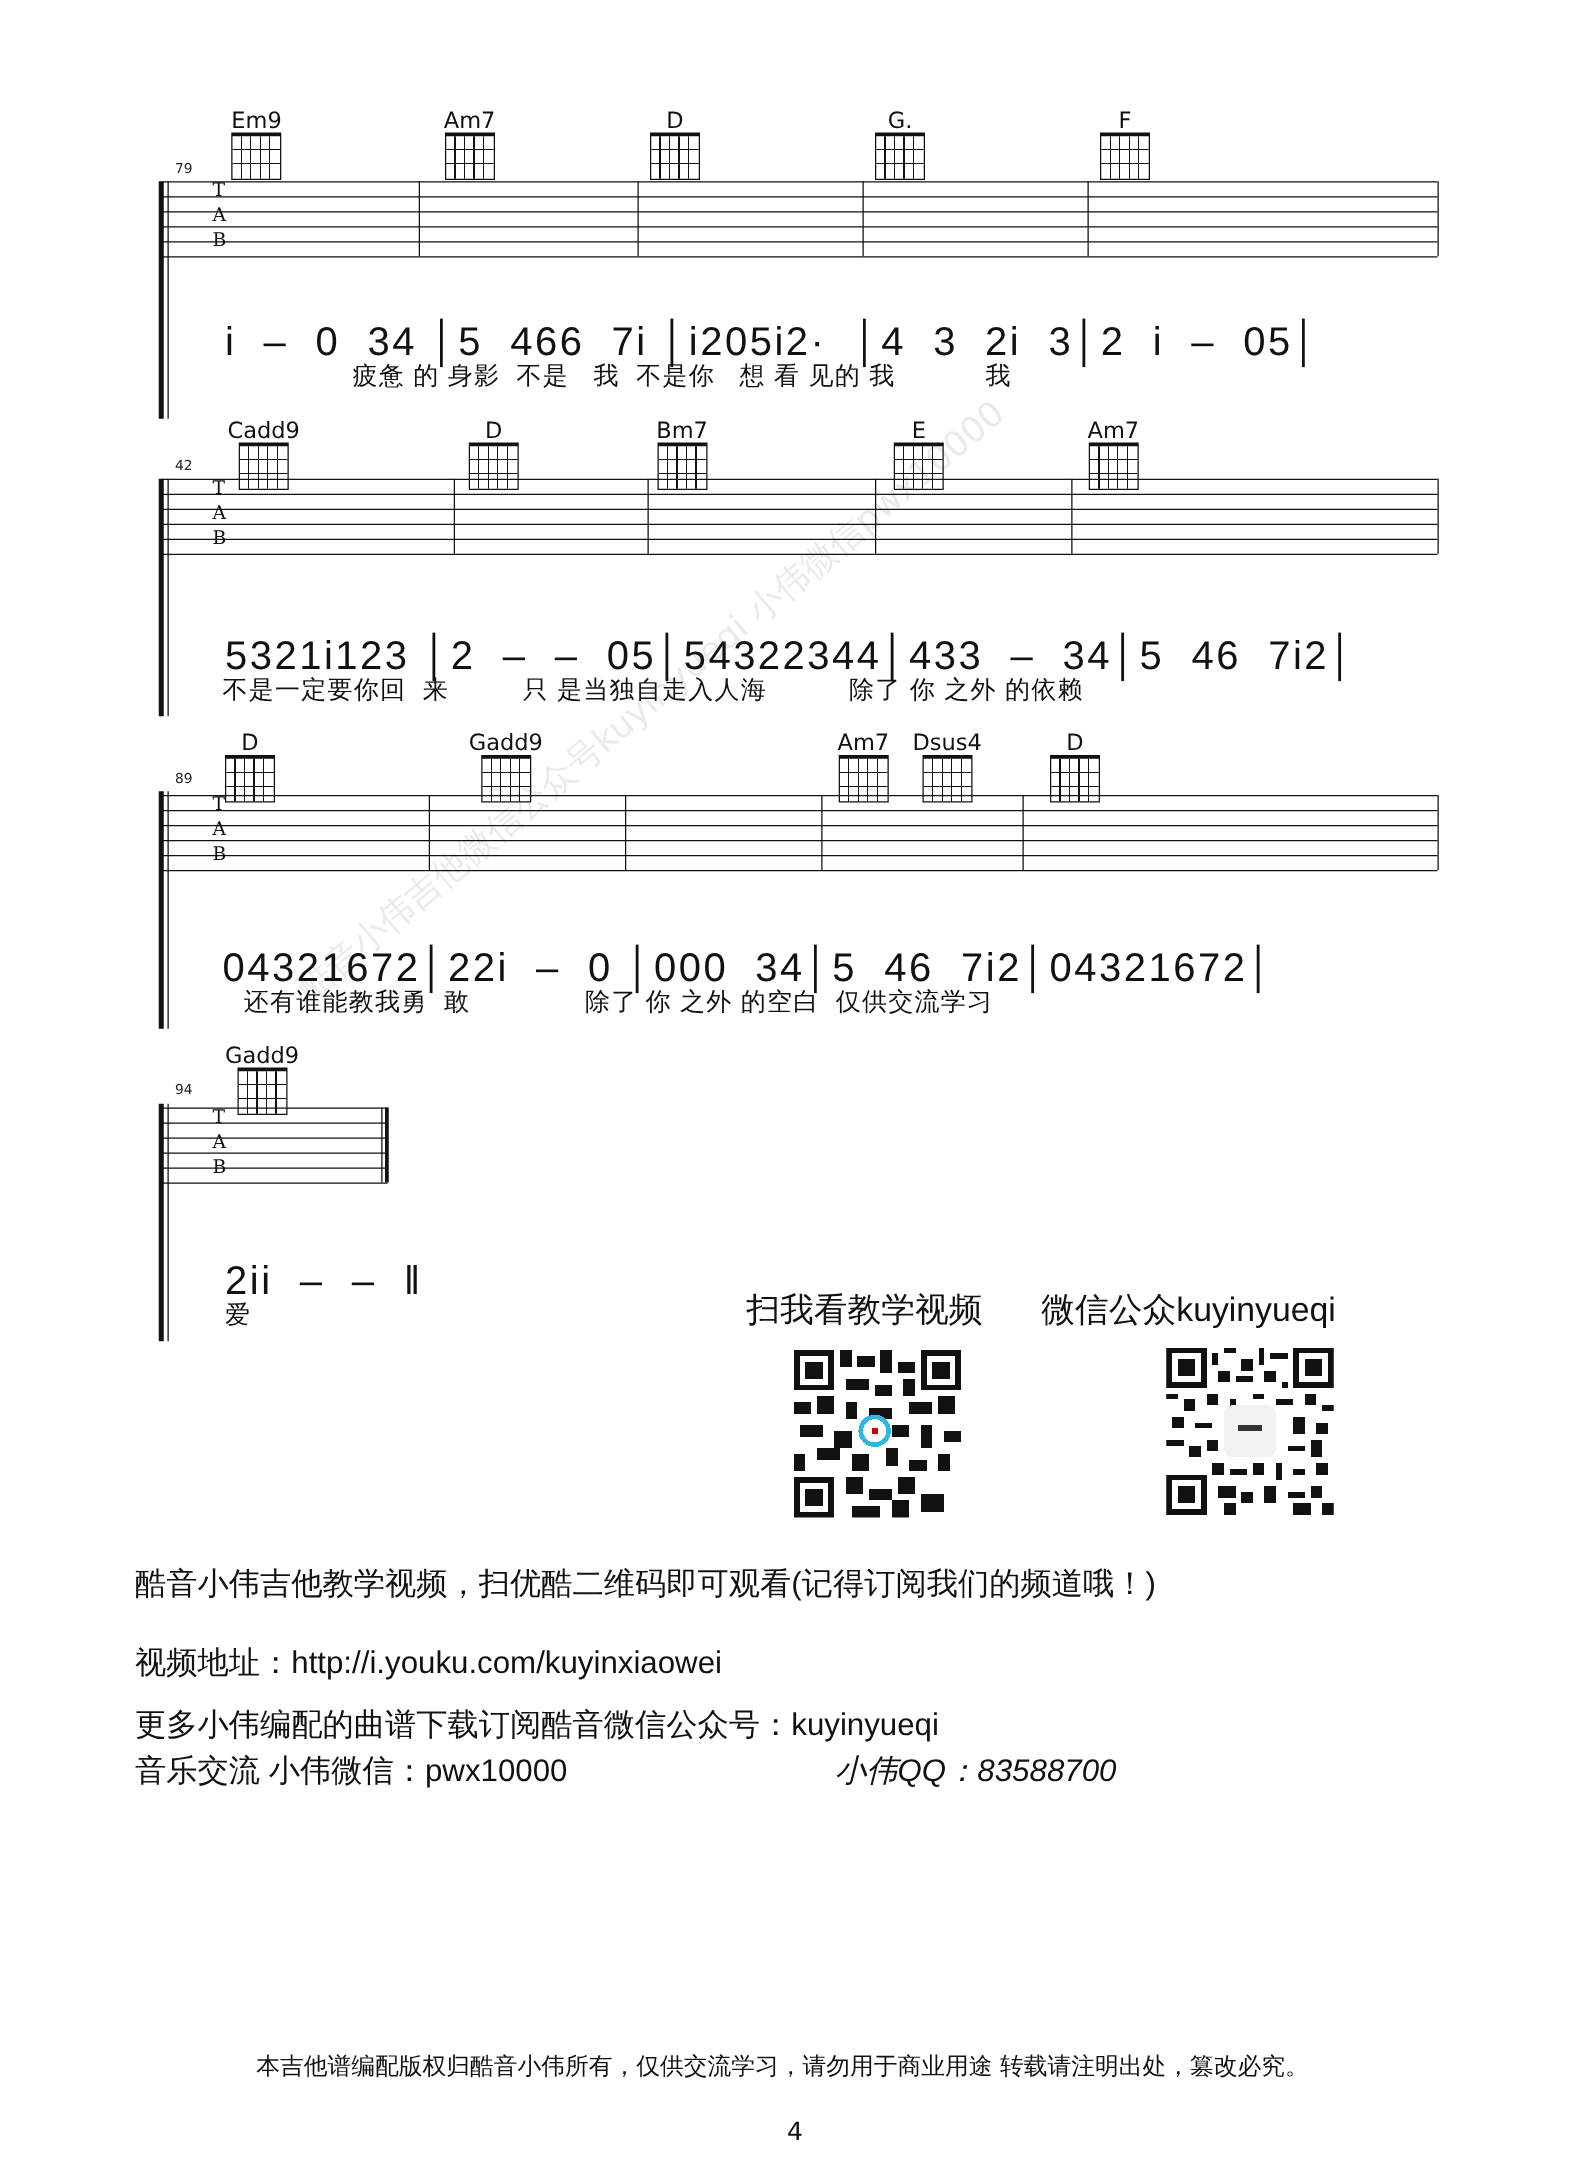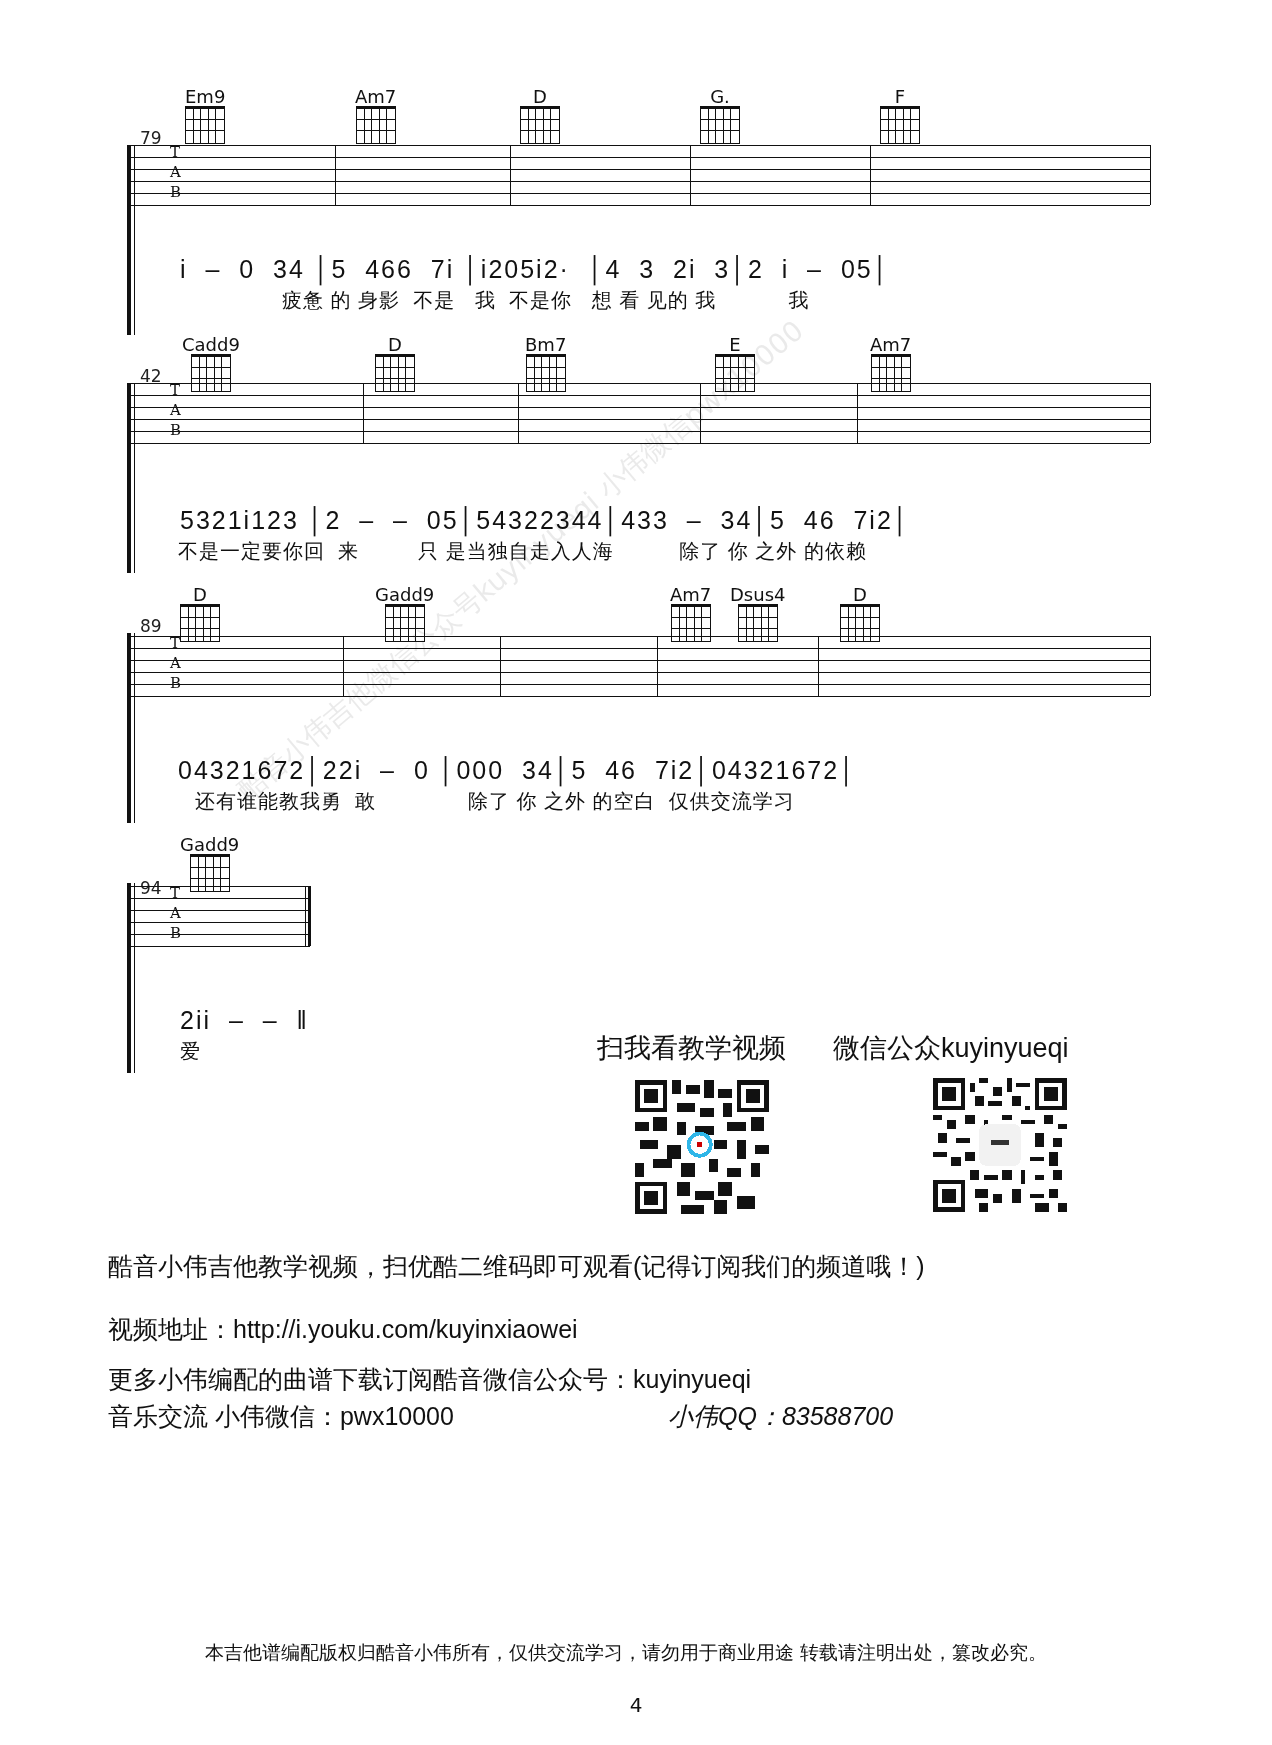--- a/index.html
+++ b/index.html
@@ -1,32 +1,32 @@
 <!DOCTYPE html>
 <html><head>
 <meta charset="utf-8">
 <style>
   html,body{margin:0;padding:0;background:#fff;}
   body{width:1272px;height:1745px;position:relative;overflow:hidden;font-family:"DejaVu Sans","Liberation Sans",sans-serif;color:#111;}
   .system{position:absolute;left:130px;width:1020px;}
   .bracket{position:absolute;left:-3px;width:4px;background:#111;}
   .bracket-thin{position:absolute;left:4px;width:1px;background:#111;}
-  .measure-num{position:absolute;left:10px;font-size:17px;color:#222;}
+  .measure-num{position:absolute;left:10px;font-size:11px;color:#222;}
   .staff{position:absolute;left:0;height:100px;}
   .staff .line{position:absolute;left:0;right:0;height:1px;background:#111;}
   .tab-letter{position:absolute;left:40px;font-family:"DejaVu Serif",serif;font-size:15px;line-height:15px;}
   .barline{position:absolute;width:1px;background:#111;}
   .chord{position:absolute;text-align:center;}
   .chord-name{font-size:18px;display:block;line-height:14px;}
   .grid{width:38px;height:34px;border:1px solid #111;border-top:3px solid #111;margin:2px auto 0;position:relative;
     background:
       linear-gradient(to right,transparent 0,transparent calc(20% - 1px),#111 calc(20% - 1px),#111 20%,transparent 20%,transparent calc(40% - 1px),#111 calc(40% - 1px),#111 40%,transparent 40%,transparent calc(60% - 1px),#111 calc(60% - 1px),#111 60%,transparent 60%,transparent calc(80% - 1px),#111 calc(80% - 1px),#111 80%,transparent 80%),
       linear-gradient(to bottom,transparent 0,transparent calc(33% - 1px),#111 calc(33% - 1px),#111 33%,transparent 33%,transparent calc(66% - 1px),#111 calc(66% - 1px),#111 66%,transparent 66%);}
   .notation{position:absolute;left:0;right:0;font-family:"Liberation Sans",sans-serif;}
-  .num-row{position:absolute;font-size:25px;white-space:pre;letter-spacing:2px;}
+  .num-row{position:absolute;font-size:32px;white-space:pre;letter-spacing:2px;}
   .lyric-row{position:absolute;font-size:20px;white-space:pre;letter-spacing:1px;}
   .qr-title{position:absolute;font-size:27px;font-family:"Liberation Sans",sans-serif;}
   .qr{position:absolute;width:134px;height:134px;background:#fff;}
   .info{position:absolute;left:108px;font-size:25px;font-family:"Liberation Sans",sans-serif;white-space:pre;}
   .footer{position:absolute;left:0;width:100%;text-align:center;font-size:19px;}
   .watermark{position:absolute;font-size:28px;color:#ddd;transform:rotate(-40deg);transform-origin:left top;white-space:nowrap;opacity:.6;}
 </style>
 </head>
 <body>
 
@@ -166,21 +166,21 @@
   </div>
   <div class="notation">
     <div class="num-row" style="left:48px;top:168px;">04321672│22i  –  0 │000  34│5  46  7i2│04321672│</div>
     <div class="lyric-row" style="left:65px;top:200px;">还有谁能教我勇  敢              除了 你 之外 的空白  仅供交流学习</div>
   </div>
 </div>
 
 <div class="system" style="top:838px;height:240px;width:220px;">
   <div class="bracket" style="top:45px;height:190px;"></div>
   <div class="bracket-thin" style="top:45px;height:190px;"></div>
-  <div class="measure-num" style="top:40px;text-align:center;">94</div>
+  <div class="measure-num" style="top:27px;text-align:center;">94</div>
   <div class="chord" style="left:50px;top:0;">
       <span class="chord-name">Gadd9</span>
       <div class="grid"></div>
     </div>
   <div class="staff" style="top:48px;width:180px;">
     <div class="line" style="top:0"></div>
       <div class="line" style="top:12px"></div>
       <div class="line" style="top:24px"></div>
     <div class="line" style="top:36px"></div>
       <div class="line" style="top:48px"></div>

